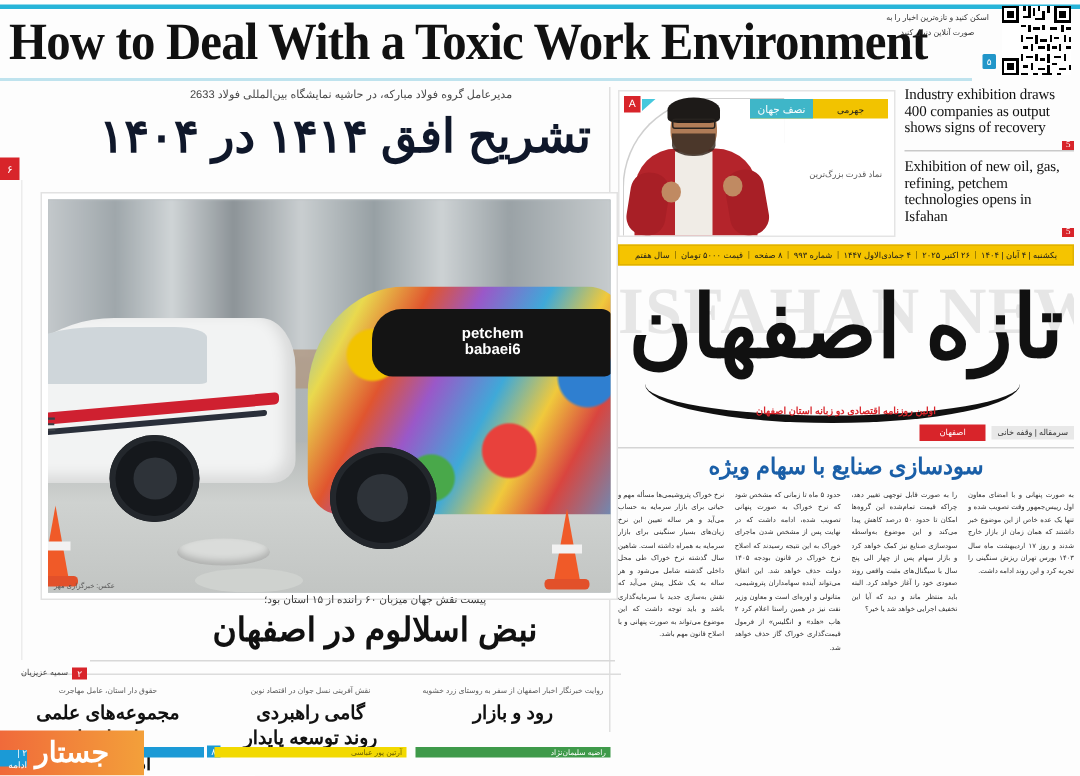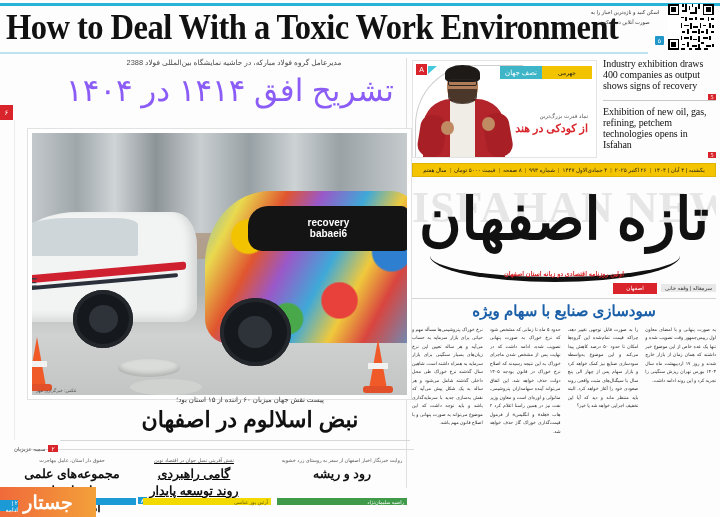--- a/index.html
+++ b/index.html
@@ -41,21 +41,21 @@
 
   
   .kicker-left {
     position: absolute; left: 84px; top: 58px; width: 300px;
     text-align: center; direction: rtl;
     font-size: 7.4px; color: #4a4a4a; letter-spacing: .1px;
   }
   .head-left {
     position: absolute; left: 60px; top: 72px; width: 340px;
     text-align: center; direction: rtl;
-    font-size: 31px; font-weight: normal; color: #8b5cf6;
+    font-size: 31px; font-weight: bold; color: #0f172a;
     letter-spacing: -0.5px;
   }
   .red-tab-1 {
     position: absolute; left: 0; top: 105px; width: 13px; height: 15px;
     background: #d8242a; color: #fff; font-size: 7px;
     display: flex; align-items: center; justify-content: center;
   }
 
   
   .photo-frame {
@@ -272,21 +272,21 @@
     text-align: justify; overflow: hidden;
   }
 
   
   .bot { position: absolute; left: 0; top: 449px; width: 720px; height: 68px; }
   .bot-top-rule { position: absolute; left: 14px; top: 0; width: 400px; height: 1px; background: #dcdcdc; }
   .teaser { position: absolute; top: 8px; text-align: center; direction: rtl; }
   .teaser .k { font-size: 5px; color: #5a5a5a; margin-bottom: 3px; }
   .teaser .h { font-size: 12.5px; font-weight: bold; color: #111; line-height: 1.35; }
   .t1 { left: 8px; width: 128px; }
-  .t2 { left: 135px; width: 118px; text-decoration: underline; }
+  .t2 { left: 148px; width: 118px; }
   .t3 { left: 278px; width: 128px; }
   .bar { position: absolute; height: 7px; display: flex; align-items: center; }
   .bar .lbl { font-size: 5px; color: #fff; direction: rtl; padding: 0 3px; }
   .bar1 { left: 6px; bottom: 12px; width: 130px; background: #1b9ad6; justify-content: flex-end; }
   .bar2 { left: 143px; bottom: 12px; width: 128px; background: #f2d900; justify-content: flex-end; }
   .bar3 { left: 277px; bottom: 12px; width: 130px; background: #3f9a4a; justify-content: flex-end; }
   .bar1 .pg { position: absolute; right: -11px; top: -1px; background: #1b9ad6;
     color: #fff; font-size: 6px; padding: 0 3px; }
   .bar2 .lbl { color: #6a5f00; }
   .jostar {
@@ -387,21 +387,21 @@
           <rect x="24" y="26" width="3" height="1"></rect>
         <rect x="28" y="25" width="1" height="2"></rect>
         <rect x="8" y="28" width="3" height="1"></rect>
           <rect x="13" y="28" width="2" height="1"></rect>
         <rect x="17" y="28" width="4" height="1"></rect>
           <rect x="23" y="28" width="2" height="1"></rect>
       </g>
     </svg>
   </div>
 
-  <div class="kicker-left">مدیرعامل گروه فولاد مبارکه، در حاشیه نمایشگاه بین‌المللی فولاد 2388</div>
+  <div class="kicker-left">مدیرعامل گروه فولاد مبارکه، در حاشیه نمایشگاه بین‌المللی فولاد 2633</div>
   <div class="head-left">تشریح افق ۱۴۱۴ در ۱۴۰۴</div>
   <div class="red-tab-1">۶</div>
 
   <div class="photo-frame">
     <div class="photo">
       <div class="ph-sky"></div>
       <div class="ph-crowd"></div>
       <div class="ph-wall"></div>
       <div class="ph-ground"></div>
 
@@ -410,21 +410,21 @@
         <div class="stripe-r"></div>
         <div class="stripe-d"></div>
         <div class="race-txt">ACE</div>
       </div>
       <div class="wheel w1">
           <div class="hub"></div>
         </div>
 
       <div class="car-graf">
         <div class="rear-glass">
-          <span>recovery</span>
+          <span>petchem</span>
           <span>babaei6</span>
         </div>
       </div>
       <div class="wheel w2">
           <div class="hub"></div>
         </div>
 
       <div class="tire-l"></div>
       <div class="tire-l2"></div>
 
@@ -462,21 +462,20 @@
       <div class="beard"></div>
       <div class="handL"></div>
         <div class="handR"></div>
     </div>
     <div class="rt-brandbar">
       <div class="logo">نصف جهان</div>
       <div class="tag">جهرمی</div>
     </div>
     <div class="rt-kicker">نماد قدرت بزرگ‌ترین</div>
     <div class="rt-head">
-      <div>از کودکی در هند</div>
     </div>
   </div>
 
   <div class="eng-col">
     <div class="eng-item">
       <div class="t">Industry exhibition draws 400 companies as output shows signs of recovery</div>
       <span class="pg">5</span>
     </div>
     <div class="eng-sep"></div>
     <div class="eng-item">
@@ -539,21 +538,21 @@
     <div class="teaser t2">
       <div class="k">نقش آفرینی نسل جوان در اقتصاد نوین</div>
       <div class="h">
         <div>گامی راهبردی</div>
         <div>روند توسعه پایدار</div>
       </div>
     </div>
     <div class="teaser t3">
       <div class="k">روایت خبرنگار اخبار اصفهان از سفر به روستای زرد خشویه</div>
       <div class="h">
-        <div>رود و ریشه</div>
+        <div>رود و بازار</div>
       </div>
     </div>
 
     <div class="bar bar1">
       <span class="pg">۸</span>
     </div>
     <div class="bar bar2">
       <span class="lbl">آرتین پور عباسی</span>
     </div>
     <div class="bar bar3">

